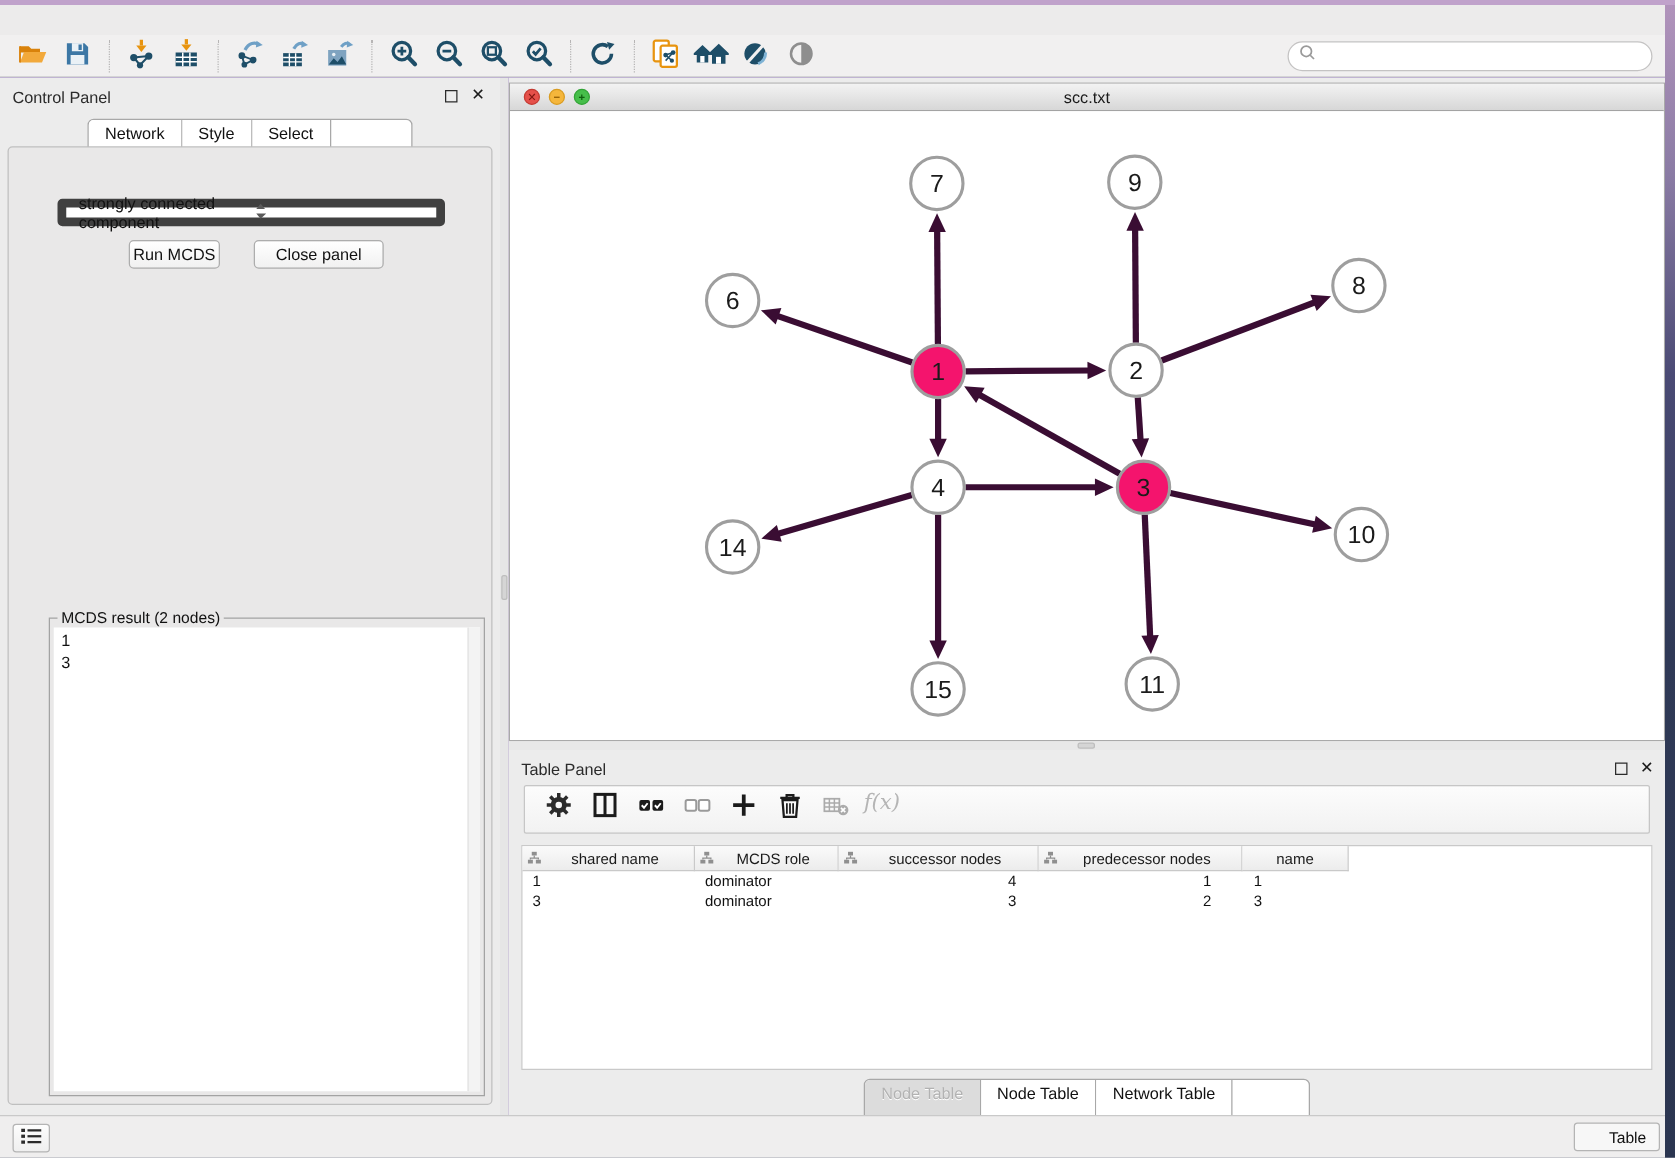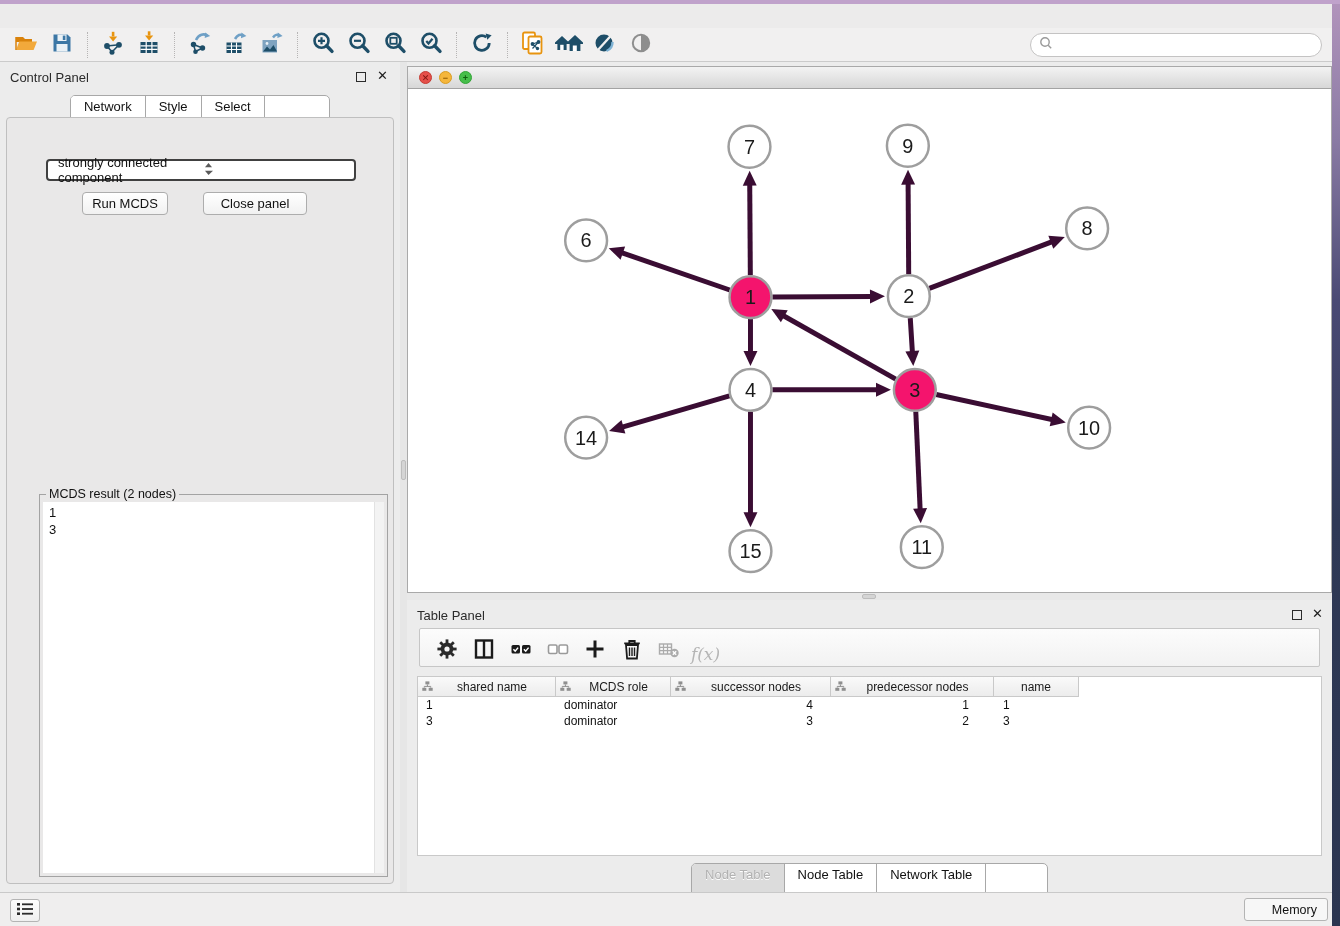--- a/index.html
+++ b/index.html
@@ -40,21 +40,21 @@
   .cp-tabs { position:absolute; top:33px; left:0; right:0; display:flex; justify-content:center; }
   .tabgroup { display:flex; border:1px solid #A8A8A8; border-radius:5px; overflow:hidden; background:#fff; }
   .cp-tab,.bt-tab { padding:3px 13px; font-size:13px; color:#111; background:#fff;
     border-right:1px solid #A8A8A8; }
   .cp-tab:last-child,.bt-tab:last-child { border-right:none;margin-top:37px; }
   .cp-tab.sel,.bt-tab.sel { background:#DCDCDC; color:#B2B2B2; text-shadow:0 1px 0 #FFF; }
   .cp-body { position:absolute; left:6px; right:6px; top:55px; bottom:8px;
     background:#E9E8E8; border:1px solid #BFBFBF; border-radius:4px; }
   .opt-label { position:absolute; top:20px; left:0; right:0; text-align:center; font-size:13px; color:#1A1A1A; }
   .dropdown { position:absolute; top:41px; left:39px; width:310px; height:22px; background:#fff;
-    border:2px solid #404040; border-radius:4px; display:flex; align-items:center; padding:0 4px 0 10px; }
+    border:7px solid #404040; border-radius:4px; display:flex; align-items:center; padding:0 4px 0 10px; }
   .dropdown span { flex:1; font-size:13px; color:#111; }
   .btn { position:absolute; top:74px; height:23px; background:linear-gradient(#FFFFFF,#F1F1F1);
     border:1px solid #ADADAD; border-radius:4px; font-size:13px; color:#111;
     font-family:"Liberation Sans","DejaVu Sans",sans-serif; }
   .groupbox { position:absolute; left:12px; right:12px; top:432px; height:383px; border:1px solid #A3A3A3;margin-left:27px; }
   .grouplegend { position:absolute; top:-8px; left:6px; background:#E9E8E8; padding:0 3px;
     font-size:12.5px; color:#111; }
   .result-area { position:absolute; left:3px; right:3px; top:7px; bottom:3px; background:#fff; }
   .result-text { position:absolute; left:0; top:0; right:11px; bottom:0; font-size:13px; color:#111;
     padding:2px 6px; line-height:17px; }
@@ -78,21 +78,21 @@
   .mac { position:absolute; top:4px; width:13px; height:13px; border-radius:50%;
     text-align:center; line-height:12px; font-size:9px; font-weight:bold; }
   .net-title { position:absolute; left:0; right:0; top:3px; text-align:center; font-size:13px; color:#1A1A1A; }
   .net-canvas { position:absolute; left:0; top:22px; width:923px; height:503px; background:#fff; }
 
   
   .table-panel { position:absolute; left:0; top:538px; width:925px; height:292px; background:#ECECEC; }
   .tp-toolbar { position:absolute; left:12px; right:12px; top:28px; height:39px;
     background:linear-gradient(#FCFCFC,#F2F2F2); border:1px solid #C6C6C6; border-radius:2px;
     display:flex; align-items:center; padding-left:8px; }
-  .tp-btn { width:37px; height:32px; display:flex; align-items:flex-end; justify-content:center;
+  .tp-btn { width:37px; height:32px; display:flex; align-items:flex-start; justify-content:center;
     background:transparent; border:none; }
   .fx { font:italic 17px "DejaVu Serif",serif; color:#B5B5B5; }
   .ntable { position:absolute; left:10px; right:10px; top:76px; height:180px; background:#fff;
     border:1px solid #C9C9C9; }
   .thead { display:flex; height:20px; }
   .th { height:20px; background:linear-gradient(#FAFAFA,#ECECEC); border-right:1px solid #C9C9C9;
     border-bottom:1px solid #C9C9C9; display:flex; align-items:center; font-size:12px; color:#1A1A1A;
     padding:0 4px; }
   .th span { flex:1; text-align:center; }
   .tr { display:flex; height:16px; }
@@ -275,21 +275,21 @@
           </div>
         </div>
       <div class="cp-body">
         <div class="dropdown">
           <span>strongly connected component</span>
           <span><svg width="9" height="14" viewBox="0 0 9 14">
                 <path d="M4.5 1L8 5.2H1z" fill="#5A5A5A"></path>
                 <path d="M4.5 13L1 8.8h8z" fill="#5A5A5A"></path>
               </svg></span>
         </div>
-        <button class="btn" style="left:75px;width:86px">Run MCDS</button>
+        <button class="btn" style="left:96px;width:73px">Run MCDS</button>
         <button class="btn" style="left:196px;width:104px">Close panel</button>
       </div>
       <div class="groupbox">
         <div class="grouplegend">MCDS result (2 nodes)</div>
         <div class="result-area">
           <div class="result-text">
               <div>1</div>
               <div>3</div>
             </div>
           <div class="scroll-track"></div>
@@ -301,20 +301,21 @@
         <div class="vhandle"></div>
       </div>
 
     <div class="right-region">
 
       <div class="net-frame">
         <div class="net-titlebar">
           <div class="mac" style="left:11px;background:#E5504A;border:1px solid #C43B33;color:#7E1510">✕</div>
           <div class="mac" style="left:31px;background:#F5B63B;border:1px solid #D99C22;color:#8F5A00">−</div>
           <div class="mac" style="left:51px;background:#46BE4A;border:1px solid #33A437;color:#0F600F">+</div>
+          <div class="net-title">scc.txt</div>
         </div>
         <svg class="net-canvas" viewBox="0 0 925 505" font-family="Liberation Sans, DejaVu Sans, sans-serif">
             <line x1="342.85430783059013" y1="187.00048241911261" x2="342.2384053681252" y2="93.99921058690661" stroke="#3A0D33" stroke-width="5"></line>
             <polygon points="342.15893691208345,81.99947372460441 349.25811898514525,96.95278820312448 335.258425979126,97.04550140183984" fill="#3A0D33"></polygon>
             <line x1="322.2058154797033" y1="201.81655443844295" x2="212.02684739684915" y2="163.75472910072972" stroke="#3A0D33" stroke-width="5"></line>
             <polygon points="200.68456493123276,159.83648606715315 217.14805978283957,158.11795842084763 212.5767762436669,171.3506212974001" fill="#3A0D33"></polygon>
             <line x1="364.9995649035371" y1="208.86163795658152" x2="466.0007119760302" y2="208.22641061650296" stroke="#3A0D33" stroke-width="5"></line>
             <polygon points="478.0004746506868,208.15094041100198 463.0447955939083,215.24513972809456 462.9567470208238,201.24541660766187" fill="#3A0D33"></polygon>
             <line x1="343" y1="231" x2="343" y2="266" stroke="#3A0D33" stroke-width="5"></line>
             <polygon points="343,278 336,263 350,263" fill="#3A0D33"></polygon>
@@ -521,18 +522,18 @@
               <rect x="6" y="1.4" width="11" height="1.8"></rect>
               <rect x="1" y="5.7" width="3" height="2.6"></rect>
               <rect x="6" y="6.1" width="11" height="1.8"></rect>
               <rect x="1" y="10.4" width="3" height="2.6"></rect>
               <rect x="6" y="10.8" width="11" height="1.8"></rect>
             </g>
           </svg></span>
       </button>
     <button class="mem-btn">
       <span class="mem-dot"></span>
-      <span>Memory</span>
+      <span>Table</span>
     </button>
   </div>
 </div>
 
 <div class="top-border"></div>
 
 </body></html>

